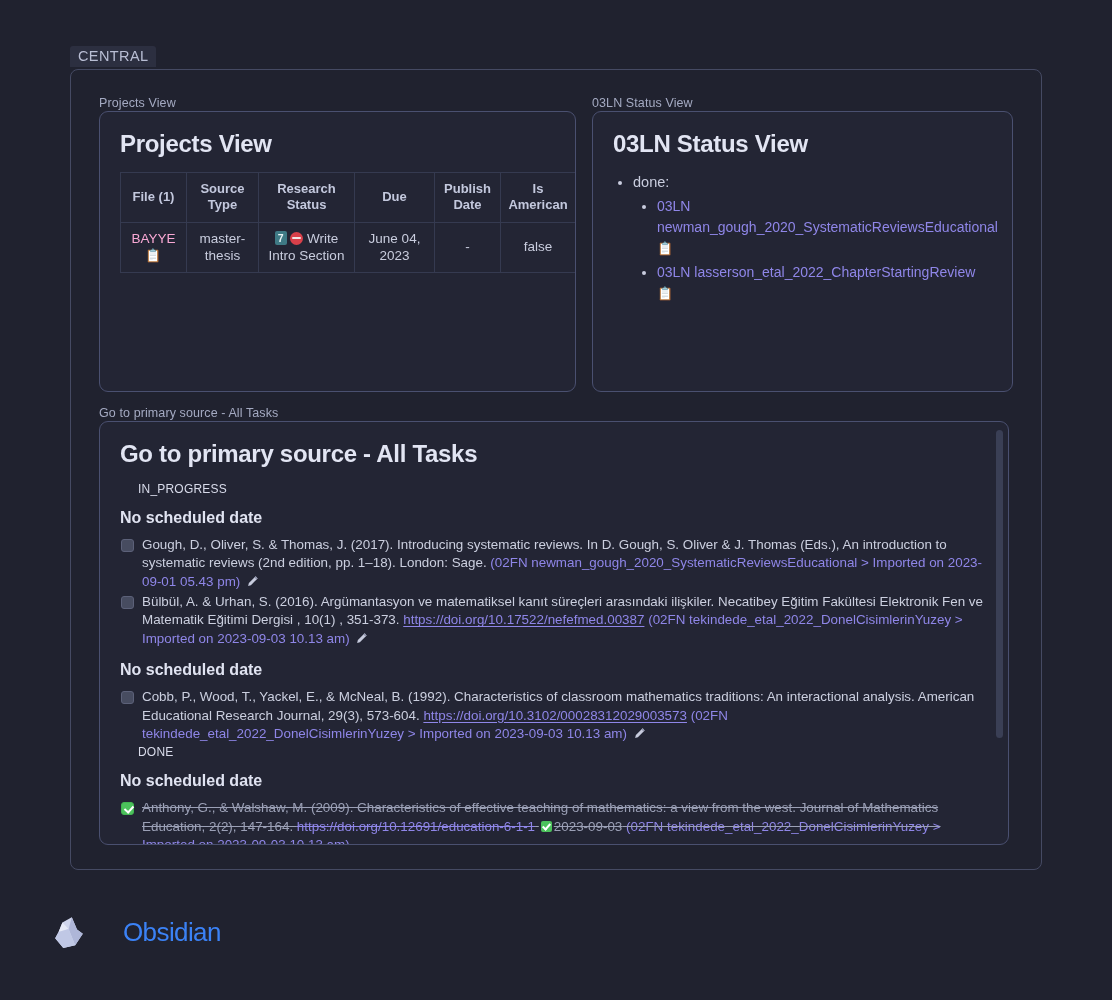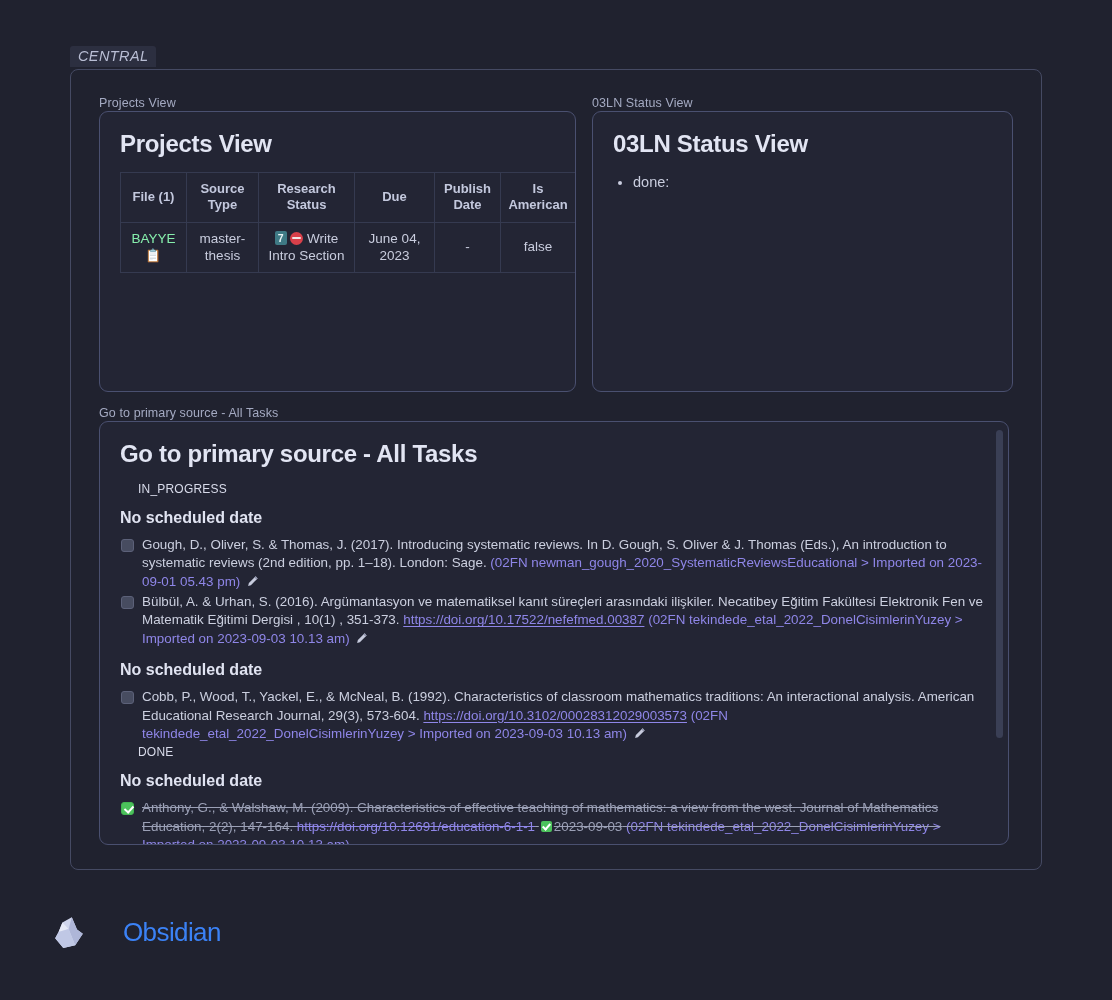--- a/index.html
+++ b/index.html
@@ -15,21 +15,20 @@
   
   .central-label {
     position: absolute;
     left: 70px; top: 46px;
     padding: 2px 8px 3px 8px;
     background: #2c2f40;
     color: #b9bed4;
     font-size: 14.5px;
     letter-spacing: 0.4px;
     border-radius: 3px 3px 0 0;
-    font-style: italic;
   }
   .central-box {
     position: absolute;
     left: 70px; top: 69px;
     width: 972px; height: 801px;
     border: 1px solid #454a63;
     border-radius: 8px;
     background: transparent;
   }
 
@@ -93,21 +92,21 @@
     text-align: center;
     line-height: 1.3;
     font-size: 13.5px;
   }
   .col-file { width: 66px; }
   .col-src  { width: 72px; }
   .col-rs   { width: 96px; }
   .col-due  { width: 80px; }
   .col-pd   { width: 66px; }
   .col-pub  { width: 75px; }
-  .internal-link { color: #86efac; text-decoration: none; }
+  .internal-link { color: #f9a8d4; text-decoration: none; }
   .clip { color: #9a8af0; font-size: 13px; }
   .num-badge {
     display: inline-block;
     background: #3f7a85;
     color: #e9f3f5;
     font-size: 10.5px;
     font-weight: 700;
     line-height: 1;
     padding: 2px 3px;
     border-radius: 2px;
@@ -315,20 +314,30 @@
 </div>
 
 <div class="embed-title" id="status-embed-title">03LN Status View</div>
 <div class="embed-box" id="status-embed">
   <div class="embed-inner">
     <h1 class="view-heading">03LN Status View</h1>
 
     <ul class="status-list">
       <li>
         <span>done:</span>
+        <ul>
+          <li>
+            <a class="status-link" href="#">03LN newman_gough_2020_SystematicReviewsEducational</a>
+            <span class="clip">📋</span>
+          </li>
+          <li>
+            <a class="status-link" href="#">03LN lasserson_etal_2022_ChapterStartingReview</a>
+            <span class="clip">📋</span>
+          </li>
+        </ul>
       </li>
     </ul>
   </div>
 </div>
 
 <div class="embed-title" id="tasks-embed-title">Go to primary source - All Tasks</div>
 <div class="embed-box" id="tasks-embed">
   <div class="embed-inner">
     <h1 class="view-heading">Go to primary source - All Tasks</h1>
 

